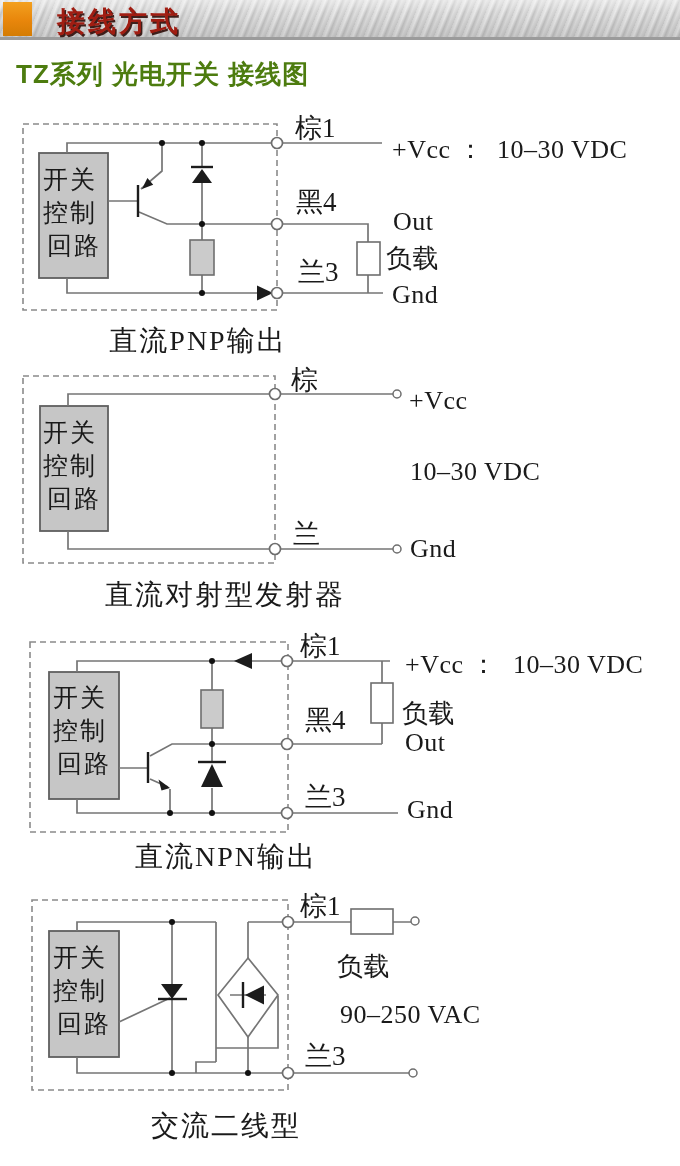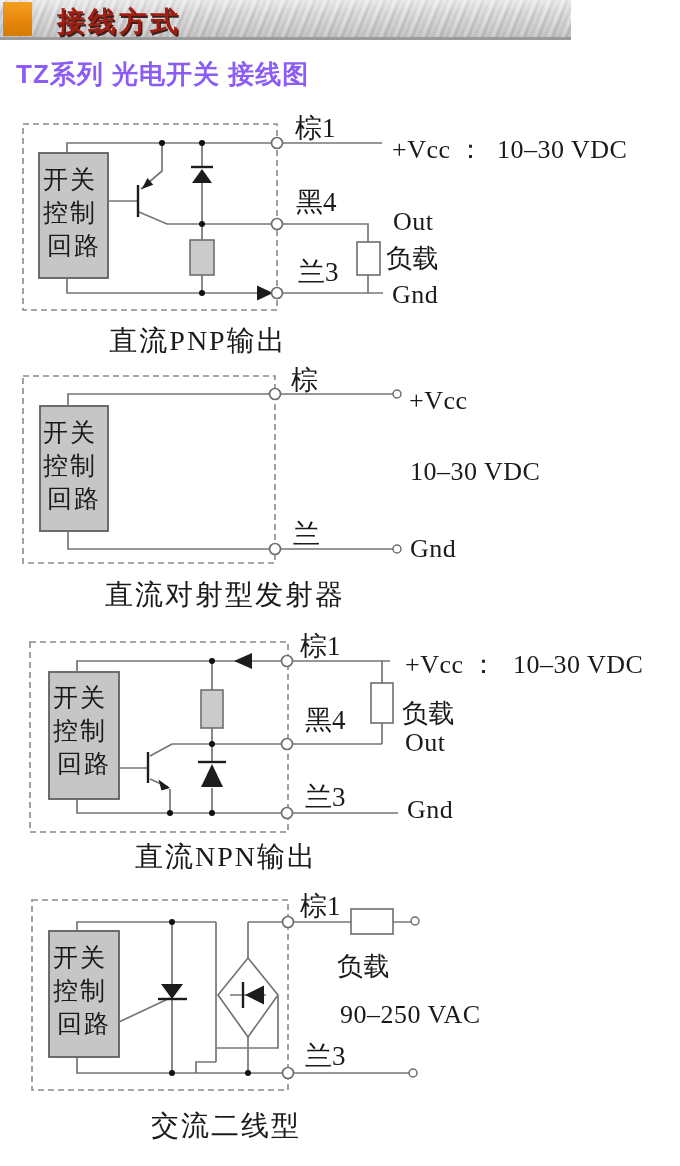--- a/index.html
+++ b/index.html
@@ -1,31 +1,31 @@
 <!DOCTYPE html>
 <html><head>
 <meta charset="utf-8">
 <style>
   html,body{margin:0;padding:0;background:#ffffff;}
   #stage{position:relative;width:680px;height:1166px;background:#ffffff;overflow:hidden;
          font-family:"Liberation Sans","DejaVu Sans",sans-serif;}
 
   
-  #header-band{position:absolute;left:0;top:0;width:571px;height:37px;
+  #header-band{position:absolute;left:0;top:0;width:680px;height:37px;
     background:
       linear-gradient(180deg, rgba(255,255,255,.45) 0%, rgba(255,255,255,0) 35%, rgba(0,0,0,.10) 100%),
       repeating-linear-gradient(112deg,#d8d8d8 0px,#e9e9e9 3px,#c3c3c3 6px,#dedede 9px,#cccccc 13px);
     border-bottom:3px solid #9b9b9b;}
   #accent-block{position:absolute;left:3px;top:2px;width:29px;height:34px;
     background:linear-gradient(180deg,#f3a01f 0%,#e8860b 55%,#d47c04 100%);}
   #header-title{position:absolute;left:57px;top:3px;font-size:28px;font-weight:bold;
     letter-spacing:3px;color:#a01d12;
     text-shadow:1.5px 1.5px 0 rgba(45,12,8,.9), -0.5px -0.5px 0 rgba(255,255,255,.35);}
   #subtitle{position:absolute;left:16px;top:57px;font-size:26px;font-weight:bold;
-    color:#8b5cf6;letter-spacing:1px;}
+    color:#4d7c0f;letter-spacing:1px;}
 
   
   .wire{stroke:#757575;stroke-width:1.7;fill:none;}
   .dashed{stroke:#8a8a8a;stroke-width:1.6;fill:none;stroke-dasharray:6 4;}
   .cbox{fill:#c6c6c6;stroke:#5f5f5f;stroke-width:1.8;}
   .res-in{fill:#cbcbcb;stroke:#6e6e6e;stroke-width:1.6;}
   .res-load{fill:#ffffff;stroke:#6e6e6e;stroke-width:1.6;}
   .sym{stroke:#1c1c1c;stroke-width:2.4;fill:none;}
   .symfill{fill:#1c1c1c;stroke:none;}
   .dot{fill:#111111;stroke:none;}

